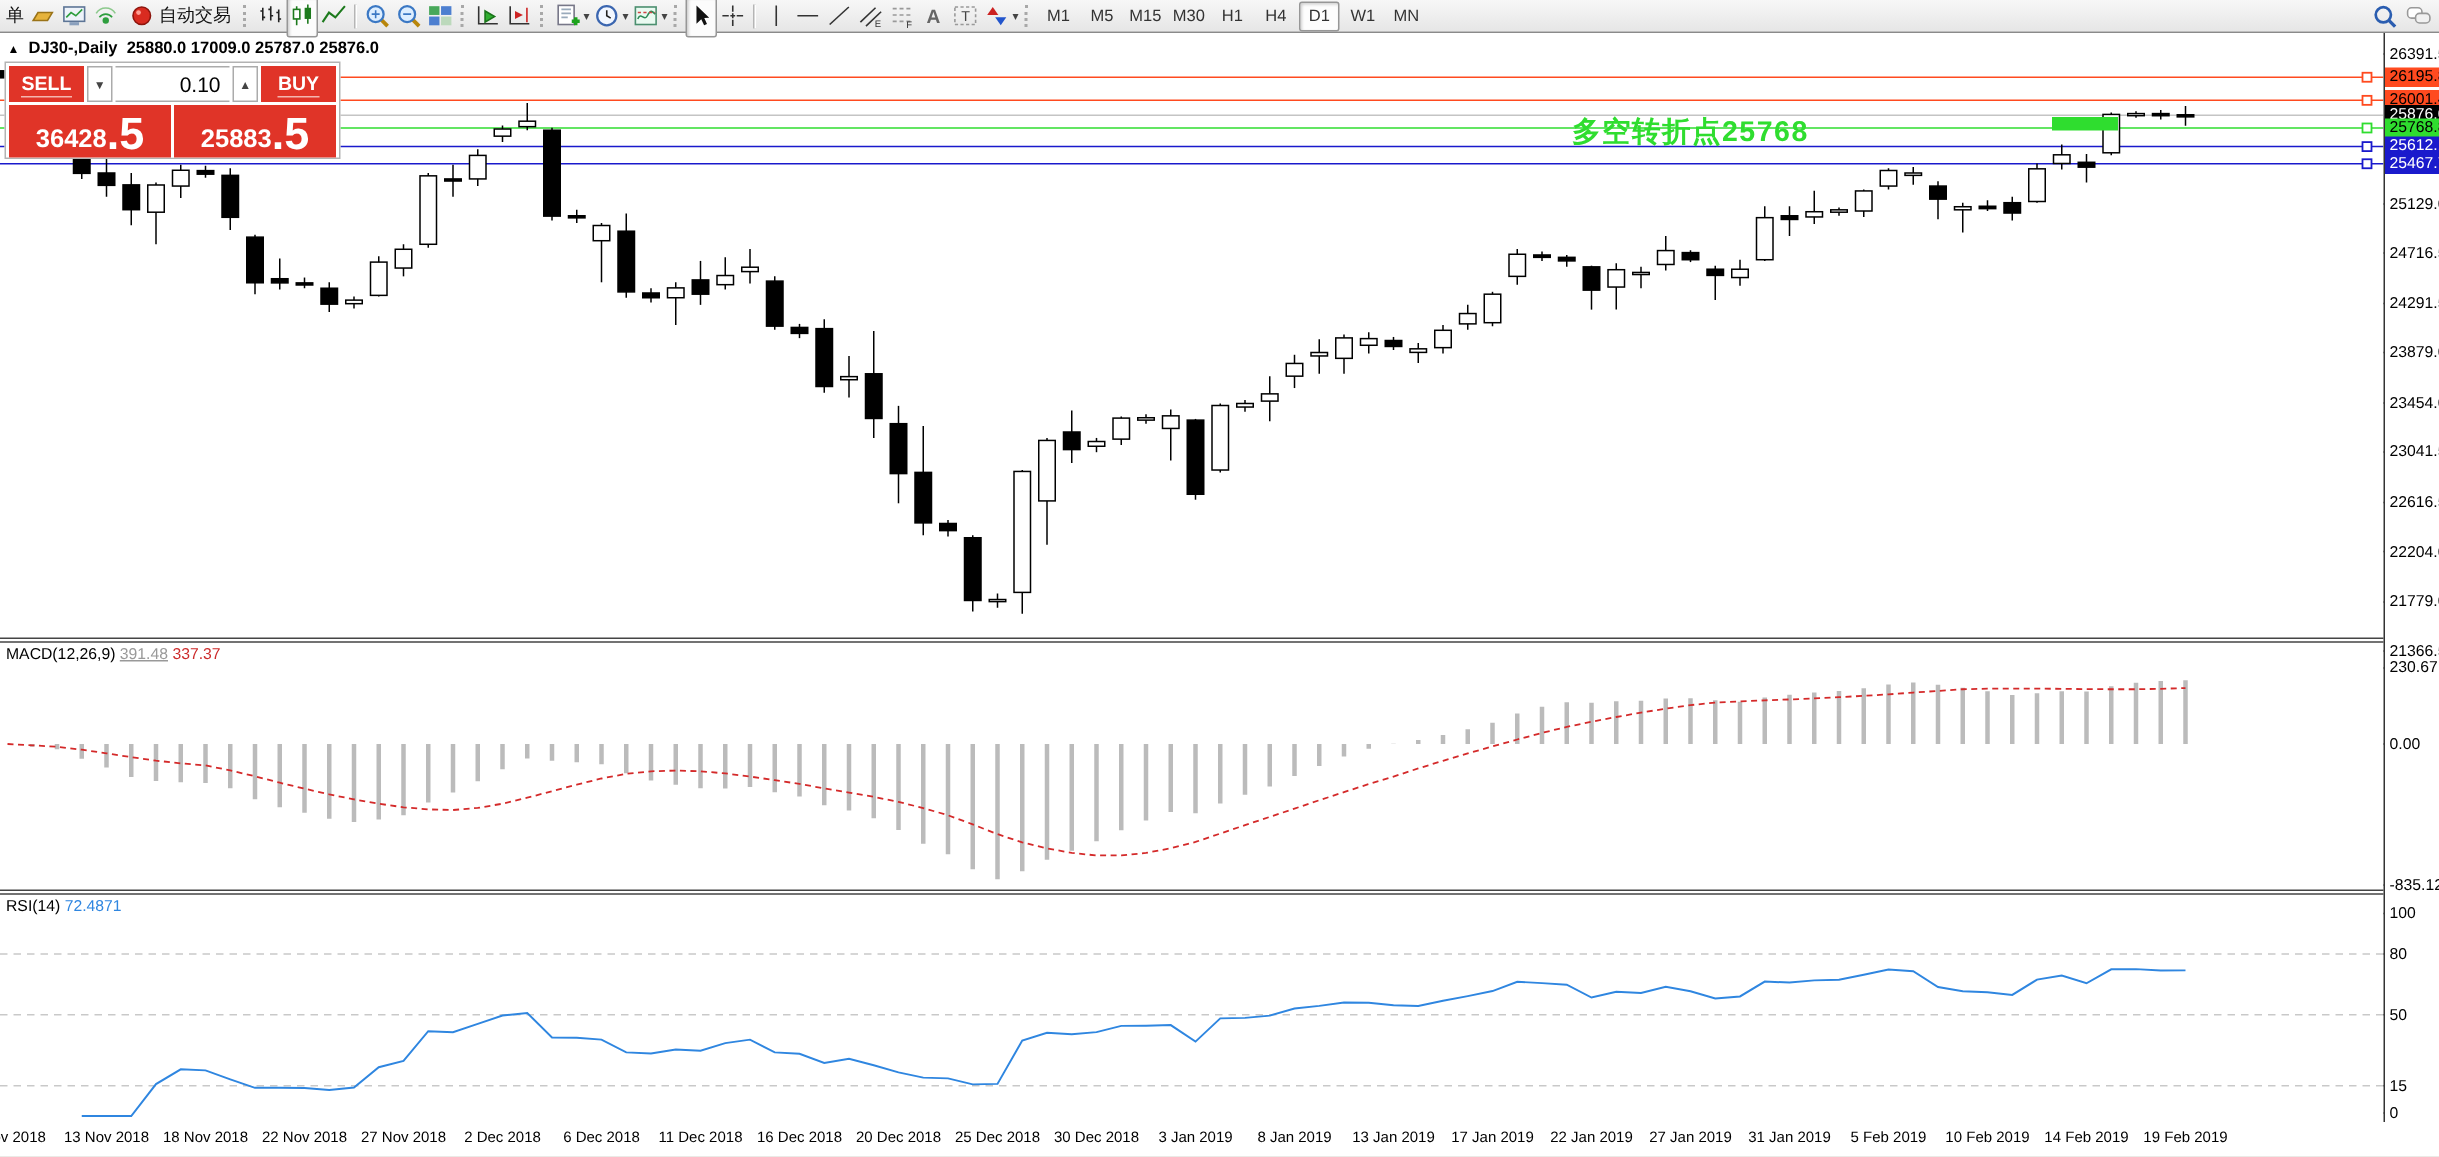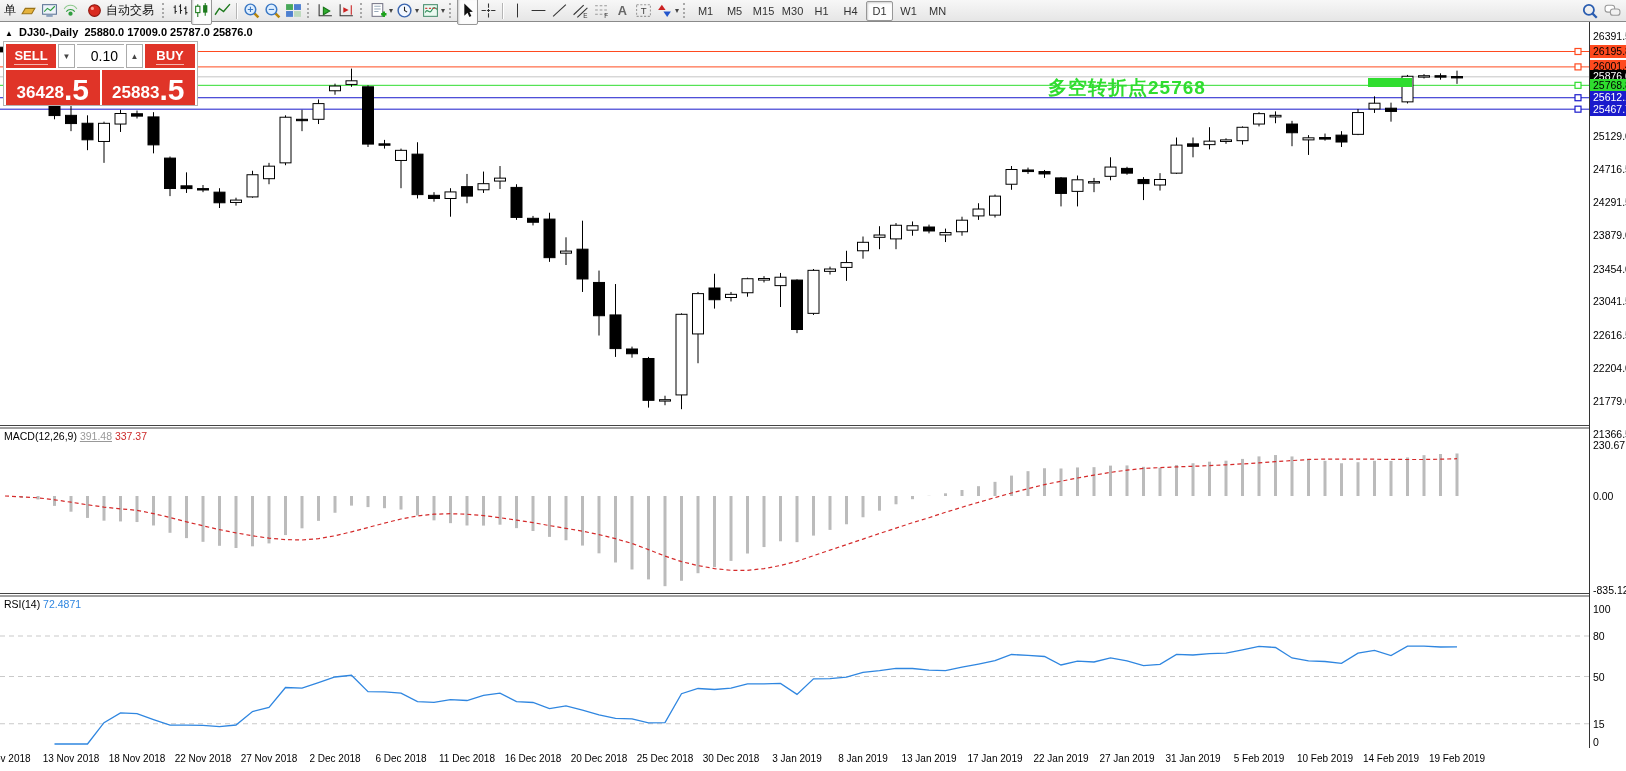--- a/index.html
+++ b/index.html
@@ -29,21 +29,21 @@
   #plot-svg{position:absolute;left:0;top:0;z-index:1;}
   #chart-title{position:absolute;left:5px;top:4px;z-index:5;font-size:11px;font-weight:bold;color:#000;white-space:nowrap;}
   #chart-title .tri{font-size:8px;margin-right:3px;}
   .ind-label{position:absolute;left:4px;z-index:5;font-size:10.5px;color:#000;white-space:nowrap;}
   .ind-label .v1{color:#999;text-decoration:underline;} .ind-label .v2{color:#cc2a2a;} .ind-label .vb{color:#2f86e0;}
   #macd-label{top:408px;} #rsi-label{top:576px;}
   #annotation{position:absolute;left:1048px;top:53px;z-index:6;font-size:19px;font-weight:bold;
     letter-spacing:1px;white-space:nowrap;}
 
   
-  #order-panel{position:absolute;left:3px;top:19px;width:195px;height:65px;z-index:20;
+  #order-panel{position:absolute;left:3px;top:19px;width:224px;height:65px;z-index:20;
     background:#fff;border:1px solid #b3b3b3;box-sizing:border-box;padding:2px;}
   #op-row1{display:flex;height:24px;gap:2px;}
   .op-btn{flex:0 0 50px;background:#e03428;color:#fff;font-size:13px;font-weight:bold;
     display:flex;align-items:center;justify-content:center;border:none;}
   .op-btn span{border-bottom:1px solid #f4b5af;padding-bottom:1px;}
   .op-spin{flex:0 0 17px;background:#fff;border:1px solid #ababab;display:flex;align-items:center;justify-content:center;
     font-size:8px;color:#444;box-sizing:border-box;}
   #op-volume{flex:1;border:1px solid #ababab;border-left:none;border-right:none;font-size:14px;color:#000;
     text-align:right;padding-right:6px;font-family:"Liberation Sans",sans-serif;box-sizing:border-box;min-width:0;}
   #op-row2{display:flex;height:35px;margin-top:2px;background:#fff;gap:2px;}

